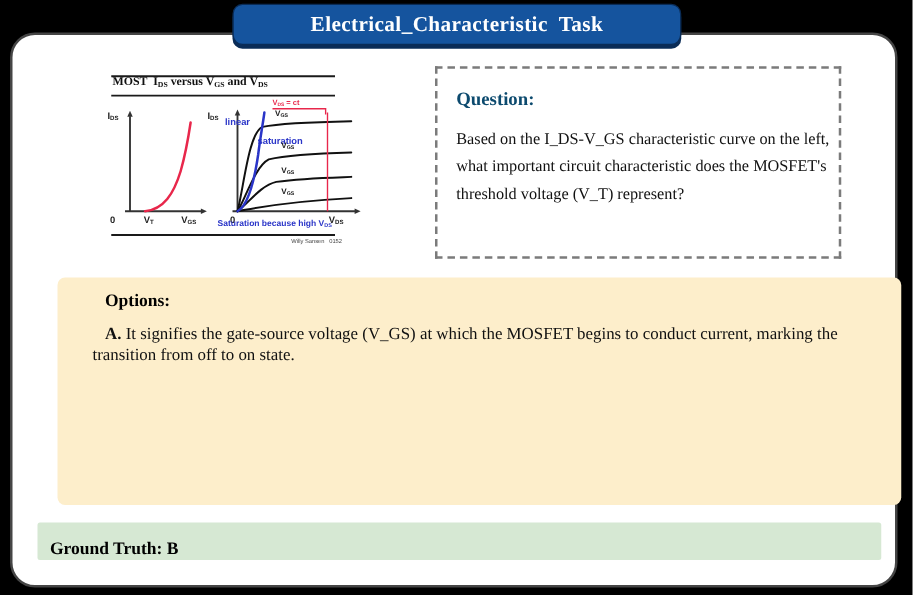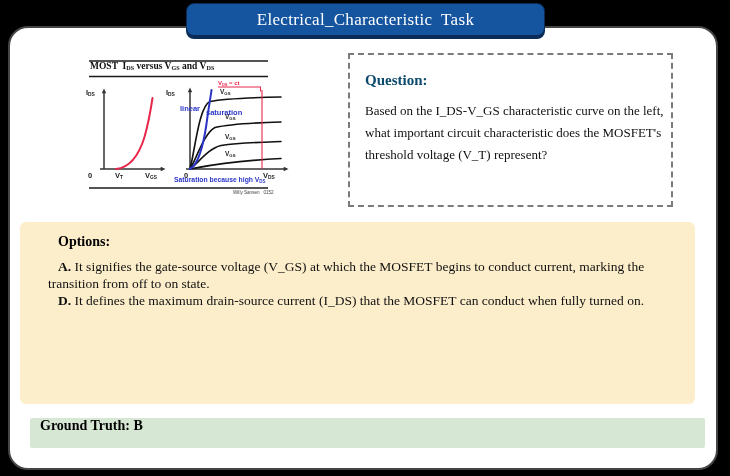--- a/index.html
+++ b/index.html
@@ -14,21 +14,21 @@
   }
   .banner{
     position:absolute;left:186px;top:3px;width:357px;height:31px;
     background:var(--banner_blue,#15549e);
     border:1.5px solid var(--banner_dark,#0a2c57);
     box-shadow:0 3px 0 var(--banner_dark,#0a2c57);
     border-radius:8px;z-index:5;
     display:flex;align-items:center;justify-content:center;
   }
   .banner span{
-    color:#fff;font-weight:normal;font-size:17px;white-space:pre;letter-spacing:.3px;
+    color:#fff;font-weight:bold;font-size:17px;white-space:pre;letter-spacing:.3px;
   }
   
   .figure{position:absolute;left:85px;top:56px;width:235px;height:148px;}
   .figure svg{position:absolute;left:0;top:0;}
   .rule{stroke:#1a1a1a;stroke-width:1.5;}
   .axis{stroke:#333;stroke-width:1.5;fill:none;}
   .axis-fill{fill:#333;stroke:none;}
   .black-curve{stroke:#111;stroke-width:1.6;fill:none;stroke-linecap:round;}
   .red-curve{stroke:var(--fig_red,#e8274b);stroke-width:2;fill:none;stroke-linecap:round;}
   .blue-curve{stroke:var(--fig_blue,#2a35c8);stroke-width:2;fill:none;stroke-linecap:round;}
@@ -56,34 +56,34 @@
     border:2px dashed var(--question_border,#7b7b7b);box-sizing:border-box;
     background:#fff;
   }
   .qhead{position:absolute;left:15px;top:17px;font-weight:bold;font-size:15px;color:#0c4a6e;}
   .qbody{
     position:absolute;left:15px;top:45px;width:302px;
     font-size:13px;line-height:22px;color:#111;
   }
   
   .options{
-    position:absolute;left:20px;top:222px;width:675px;height:182px;
+    position:absolute;left:46px;top:222px;width:675px;height:182px;
     background:var(--options_bg,#fdeecb);border-radius:6px;box-sizing:border-box;
     padding:12px 14px 0 28px;
   }
   .ohead{font-weight:bold;font-size:14px;margin-left:10px;color:#000;}
   .options p{
     margin:0;text-indent:10px;font-size:13.5px;line-height:17px;color:#111;
   }
   .options p.first{margin-top:8px;}
   
   .truth{
     position:absolute;left:30px;top:418px;width:675px;height:30px;
     background:var(--truth_bg,#d6e8d3);border-radius:2px;box-sizing:border-box;
-    display:flex;align-items:flex-start;padding-left:10px;
+    display:flex;align-items:flex-end;padding-left:10px;
   }
   .truth b{font-size:14px;color:#000;white-space:pre;}
 </style>
 </head>
 <body>
 
 <div class="card"></div>
 
 <div class="banner">
   <span>Electrical_Characteristic  Task</span>
@@ -120,21 +120,21 @@
   </svg>
 
   <div class="fig-title"><span>MOST  I</span><span class="sub">DS</span><span> versus V</span><span class="sub">GS</span><span> and V</span><span class="sub">DS</span></div>
 
   <span class="fl" style="left:1px;top:33px;"><span>I</span><span class="sub">DS</span></span>
   <span class="fl" style="left:3px;top:115.5px;">0</span>
   <span class="fl" style="left:30px;top:115.5px;"><span>V</span><span class="sub">T</span></span>
   <span class="fl" style="left:60px;top:115.5px;"><span>V</span><span class="sub">GS</span></span>
 
   <span class="fl" style="left:81px;top:33px;"><span>I</span><span class="sub">DS</span></span>
-  <span class="fl blue" style="left:95px;top:49px;">linear</span>
+  <span class="fl blue" style="left:95px;top:38px;">linear</span>
   <span class="fl blue" style="left:121px;top:53px;">saturation</span>
   <span class="fl red" style="left:133px;top:23.5px;"><span>V</span><span class="sub">DS</span><span> = ct</span></span>
   <span class="fl small" style="left:135px;top:32.5px;"><span>V</span><span class="sub">GS</span></span>
   <span class="fl small" style="left:140px;top:58px;"><span>V</span><span class="sub">GS</span></span>
   <span class="fl small" style="left:140px;top:77.5px;"><span>V</span><span class="sub">GS</span></span>
   <span class="fl small" style="left:140px;top:94.5px;"><span>V</span><span class="sub">GS</span></span>
   <span class="fl" style="left:99px;top:115.5px;">0</span>
   <span class="fl" style="left:178px;top:115.5px;"><span>V</span><span class="sub">DS</span></span>
 
   <span class="fl blue caption"><span>Saturation because high V</span><span class="sub">DS</span></span>
@@ -142,20 +142,19 @@
 </div>
 
 <div class="qbox">
   <div class="qhead">Question:</div>
   <div class="qbody">Based on the I_DS-V_GS characteristic curve on the left, what important circuit characteristic does the MOSFET's threshold voltage (V_T) represent?</div>
 </div>
 
 <div class="options">
   <div class="ohead">Options:</div>
   <p class="first"><b>A.</b><span> It signifies the gate-source voltage (V_GS) at which the MOSFET begins to conduct current, marking the transition from off to on state.</span></p>
-  <p><b>D.</b><span> It defines the maximum drain-source current (I_DS) that the MOSFET can conduct when fully turned on.</span></p>
 </div>
 
 <div class="truth">
   <b>Ground Truth:</b>
     <b> </b>
     <b>B</b>
 </div>
 
 </body></html>

